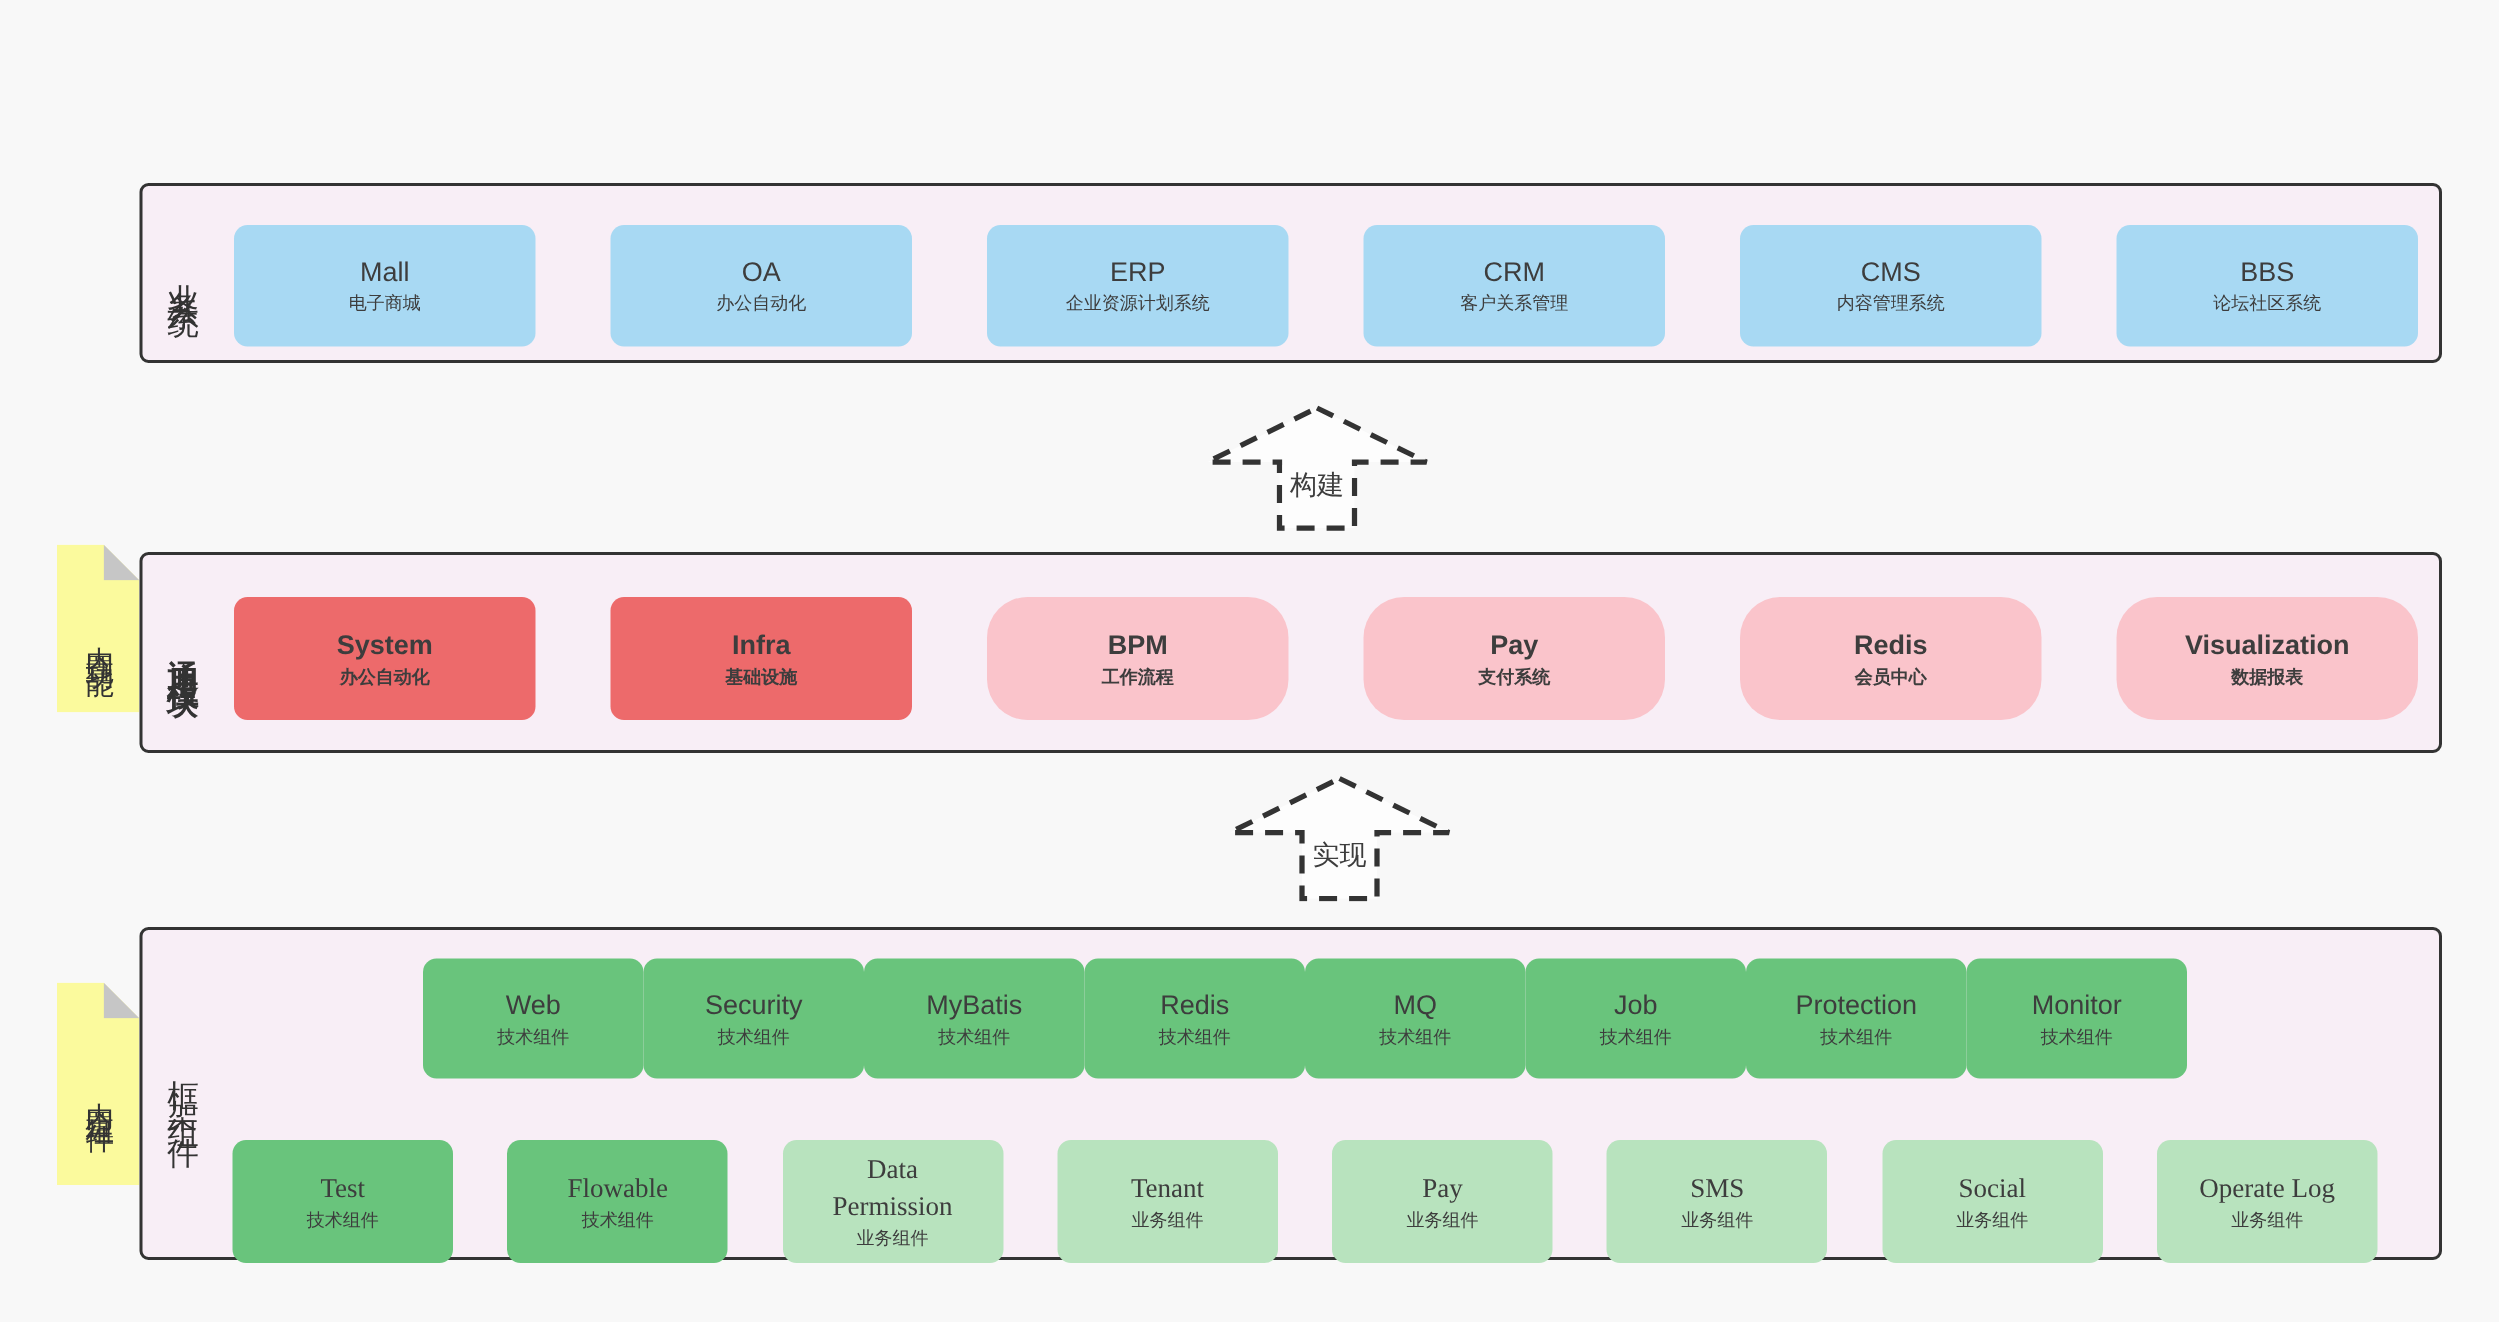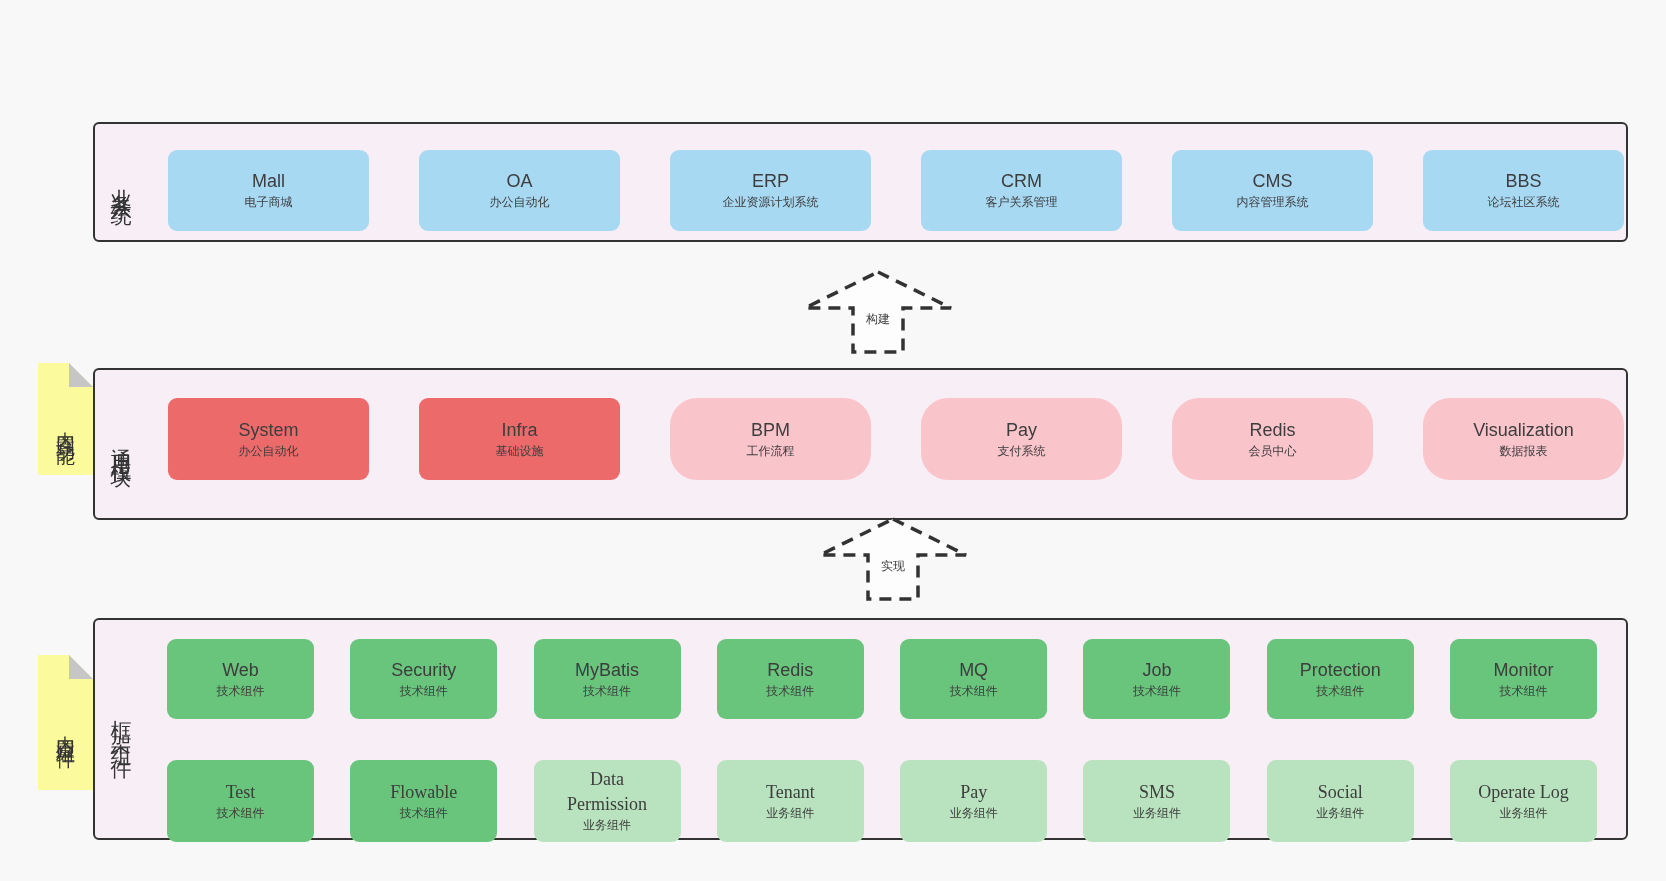--- a/index.html
+++ b/index.html
@@ -1,34 +1,34 @@
 <!DOCTYPE html>
 <html><head>
 <meta charset="utf-8">
 <style>
   html,body{margin:0;padding:0;}
   body{background:#f8f8f8;font-family:"Liberation Sans","DejaVu Sans",sans-serif;color:#3d3d3d;}
   .stage{position:relative;width:1666px;height:881px;background:#f8f8f8;overflow:hidden;}
 
   .panel{position:absolute;left:93px;width:1535px;background:#f8eef6;border:2px solid #333;border-radius:6px;box-sizing:border-box;}
   .panel-1{top:122px;height:120px;}
-  .panel-2{top:368px;height:152px;}
+  .panel-2{top:368px;height:134px;font-weight:bold;}
   .panel-3{top:618px;height:222px;}
 
   .vlabel{position:absolute;left:12px;top:50%;transform:translateY(-50%);writing-mode:vertical-lr;font-size:21px;color:#333;white-space:nowrap;}
   .ls1{letter-spacing:5px;}
   .ls2{letter-spacing:6px;}
   .ls3{letter-spacing:13px;}
 
-  .row{position:absolute;display:flex;justify-content:space-between;margin-left:12px;}
+  .row{position:absolute;display:flex;justify-content:space-between;}
   .row6{left:61px;width:1456px;}
   .row8{left:60px;width:1430px;}
   .p1r{top:26px;height:81px;}
   .p2r{top:28px;height:82px;}
-  .p3r1{top:19px;height:80px;}
+  .p3r1{top:19px;height:80px;justify-content:center;}
   .p3r2{top:140px;height:82px;font-family:Liberation Serif, serif;}
 
   .box{border-radius:9px;display:flex;flex-direction:column;align-items:center;justify-content:center;text-align:center;box-sizing:border-box;}
   .w6{width:201px;}
   .w8{width:147px;}
   .blue{background:#a8d9f3;}
   .red{background:#ed6a6b;}
   .pink{background:#fac4cb;border-radius:27px;}
   .green{background:#69c47c;}
   .lgreen{background:#b8e3be;}
@@ -39,21 +39,21 @@
   .sticky-1{top:363px;height:112px;}
   .sticky-2{top:655px;height:135px;}
   .sticky{clip-path:polygon(0 0,calc(100% - 24px) 0,100% 24px,100% 100%,0 100%);}
   .fold{position:absolute;top:0;right:0;width:24px;height:24px;background:#c6c6c6;clip-path:polygon(0 0,100% 100%,0 100%);}
   .stext{writing-mode:vertical-lr;font-size:19px;letter-spacing:5px;color:#333;margin-top:14px;white-space:nowrap;}
 
   .arrow{position:absolute;width:150px;height:84px;}
   .arrow-1{left:803px;top:270px;}
   .arrow-2{left:818px;top:517px;}
   .arrow svg{position:absolute;left:0;top:0;}
-  .alabel{position:absolute;left:50%;top:40px;transform:translateX(-50%);background:#fdfdfd;padding:1px 5px;font-size:12px;color:#3d3d3d;white-space:nowrap;}
+  .alabel{position:absolute;left:50%;top:40px;transform:translateX(-50%);background:#fdfdfd;padding:1px 5px;font-size:18px;color:#3d3d3d;white-space:nowrap;}
 </style>
 </head>
 <body>
 
 <div class="stage">
 
   <div class="panel panel-1">
     <div class="vlabel ls1">业务系统</div>
     <div class="row row6 p1r">
       <div class="box blue w6">

